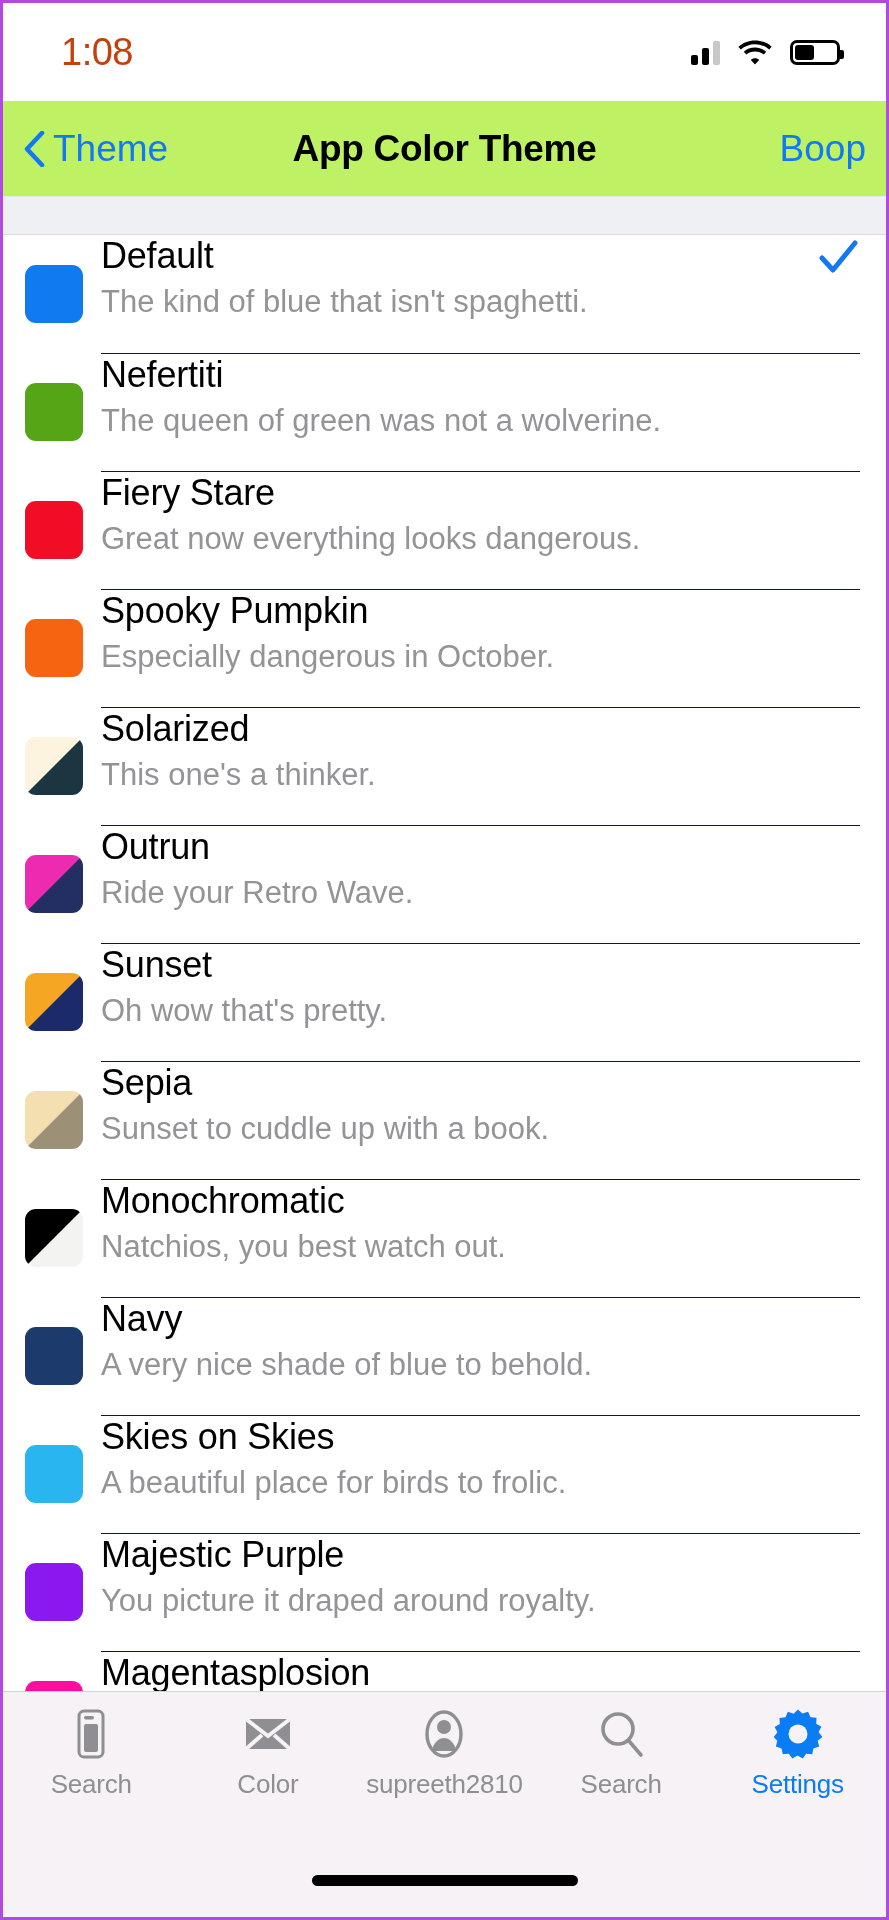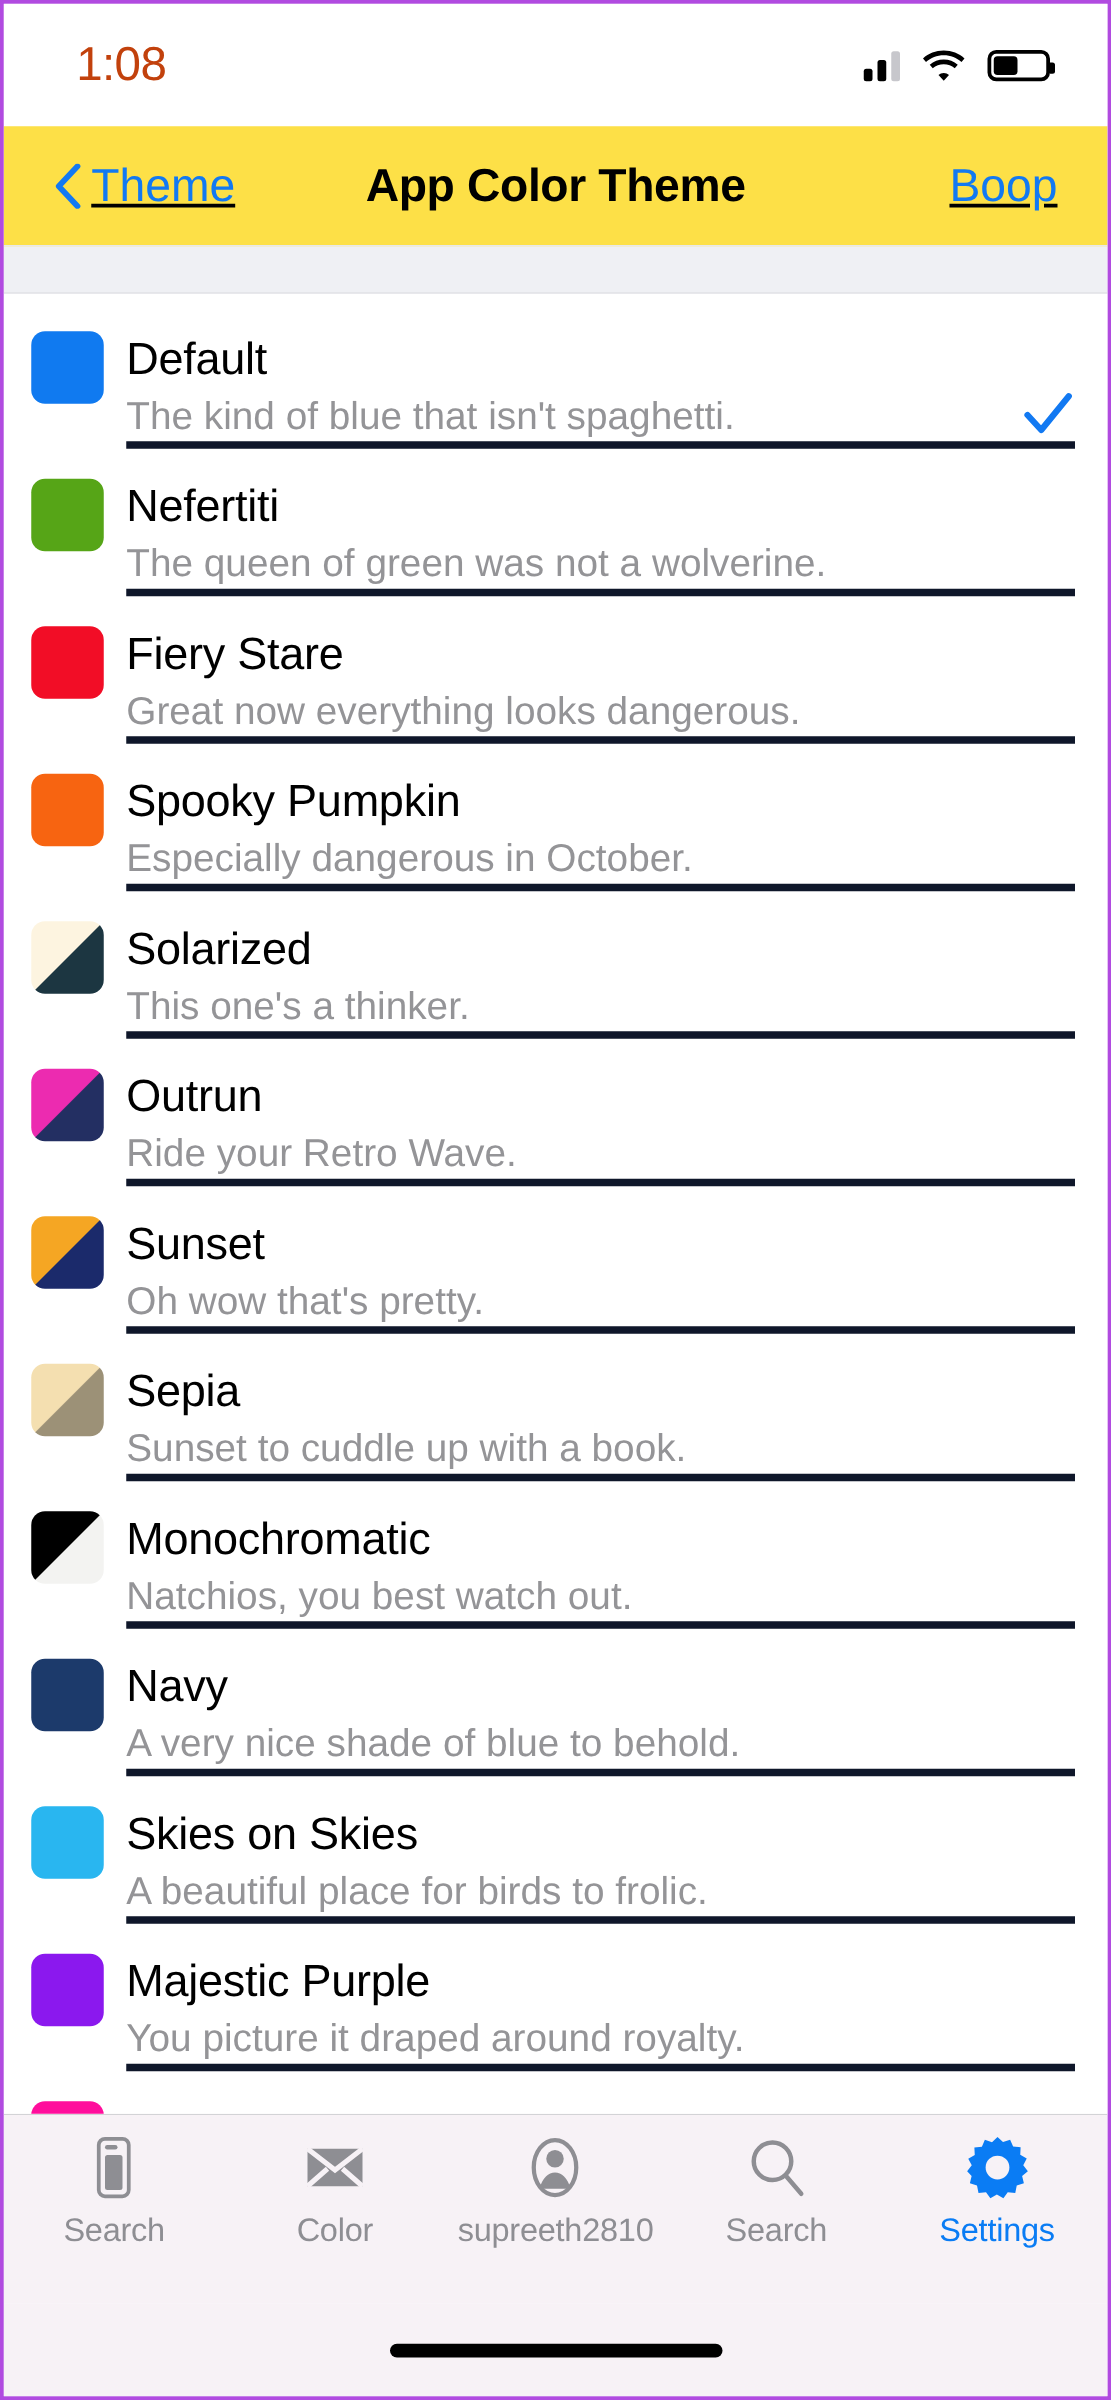--- a/index.html
+++ b/index.html
@@ -73,27 +73,26 @@
     width: 4px; height: 9px;
     background: #000;
     border-radius: 0 2px 2px 0;
   }
   .battery-fill { height: 100%; width: 48%; background: #000; border-radius: 3px; }
 
   
   .nav-bar {
     height: 96px;
     flex: 0 0 96px;
-    background: #fde047;
+    background: #bef264;
     display: flex;
     align-items: center;
     position: relative;
-    padding: 0 40px;
+    padding: 0 20px;
     border-bottom: 1px solid #e8e8ea;
-    text-decoration: underline;
   }
   .nav-back {
     display: flex;
     align-items: center;
     gap: 8px;
     color: #1279f2;
     font-size: 37px;
     cursor: pointer;
   }
   .chev { width: 22px; height: 36px; display: block; }
@@ -131,25 +130,25 @@
   }
   .row {
     display: flex;
     align-items: center;
     padding: 0 26px 0 22px;
     height: 118px;
     position: relative;
     cursor: pointer;
     background: #ffffff;
   }
-  .row + .row .row-inner { border-top: 6px solid #0f172a; }
+  .row + .row .row-inner { border-top: 1px solid #0f172a; }
   .row-inner {
     flex: 1 1 auto;
     display: flex;
-    align-items: flex-end;
+    align-items: flex-start;
     height: 100%;
     margin-left: 18px;
   }
   .swatch {
     flex: 0 0 58px;
     width: 58px; height: 58px;
     border-radius: 11px;
     overflow: hidden;
     position: relative;
   }

